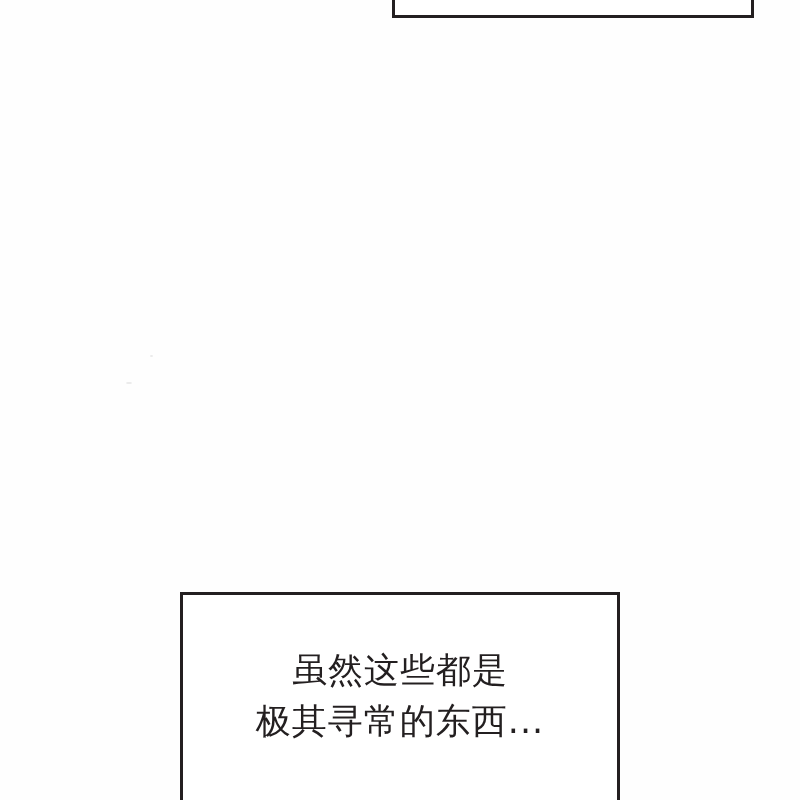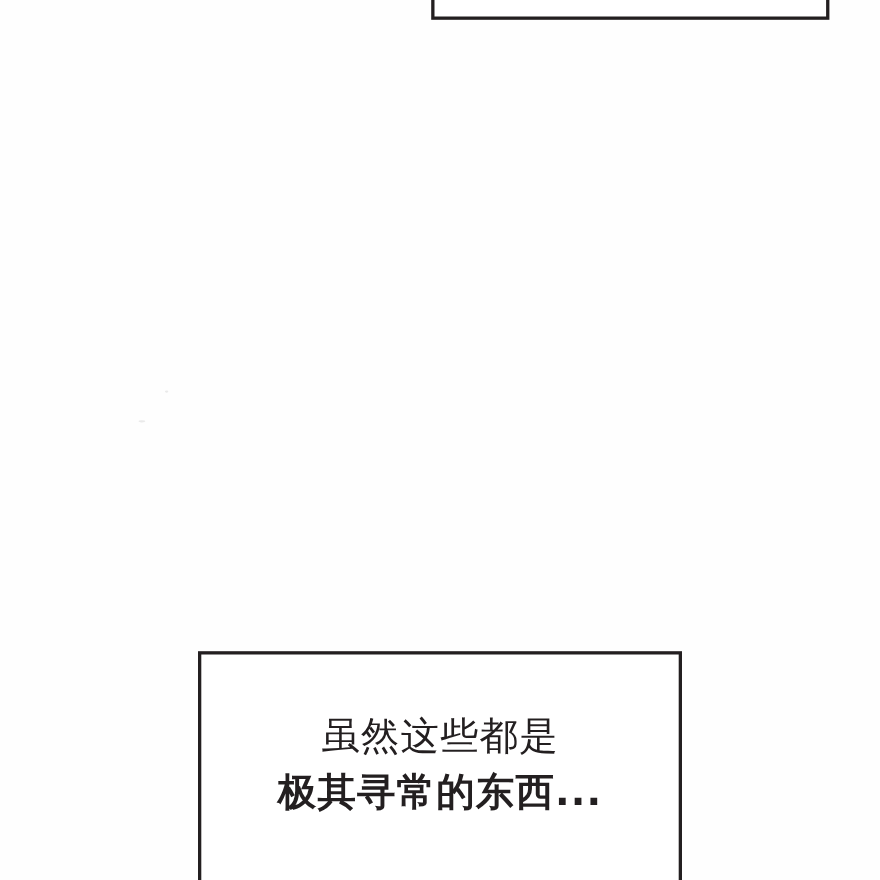--- a/index.html
+++ b/index.html
@@ -74,21 +74,20 @@
     text-align: center;
     color: #231f20;
     font-family: "DejaVu Sans", sans-serif;
     font-size: 35px;
     line-height: 1.45;
     letter-spacing: 1px;
     white-space: nowrap;
   }
   .dialogue .line2 {
     display: block;
-    font-weight: bold;
   }
 </style>
 </head>
 <body>
 
 <div class="page">
 
   <div class="panel-top">
     <span></span>
   </div>

